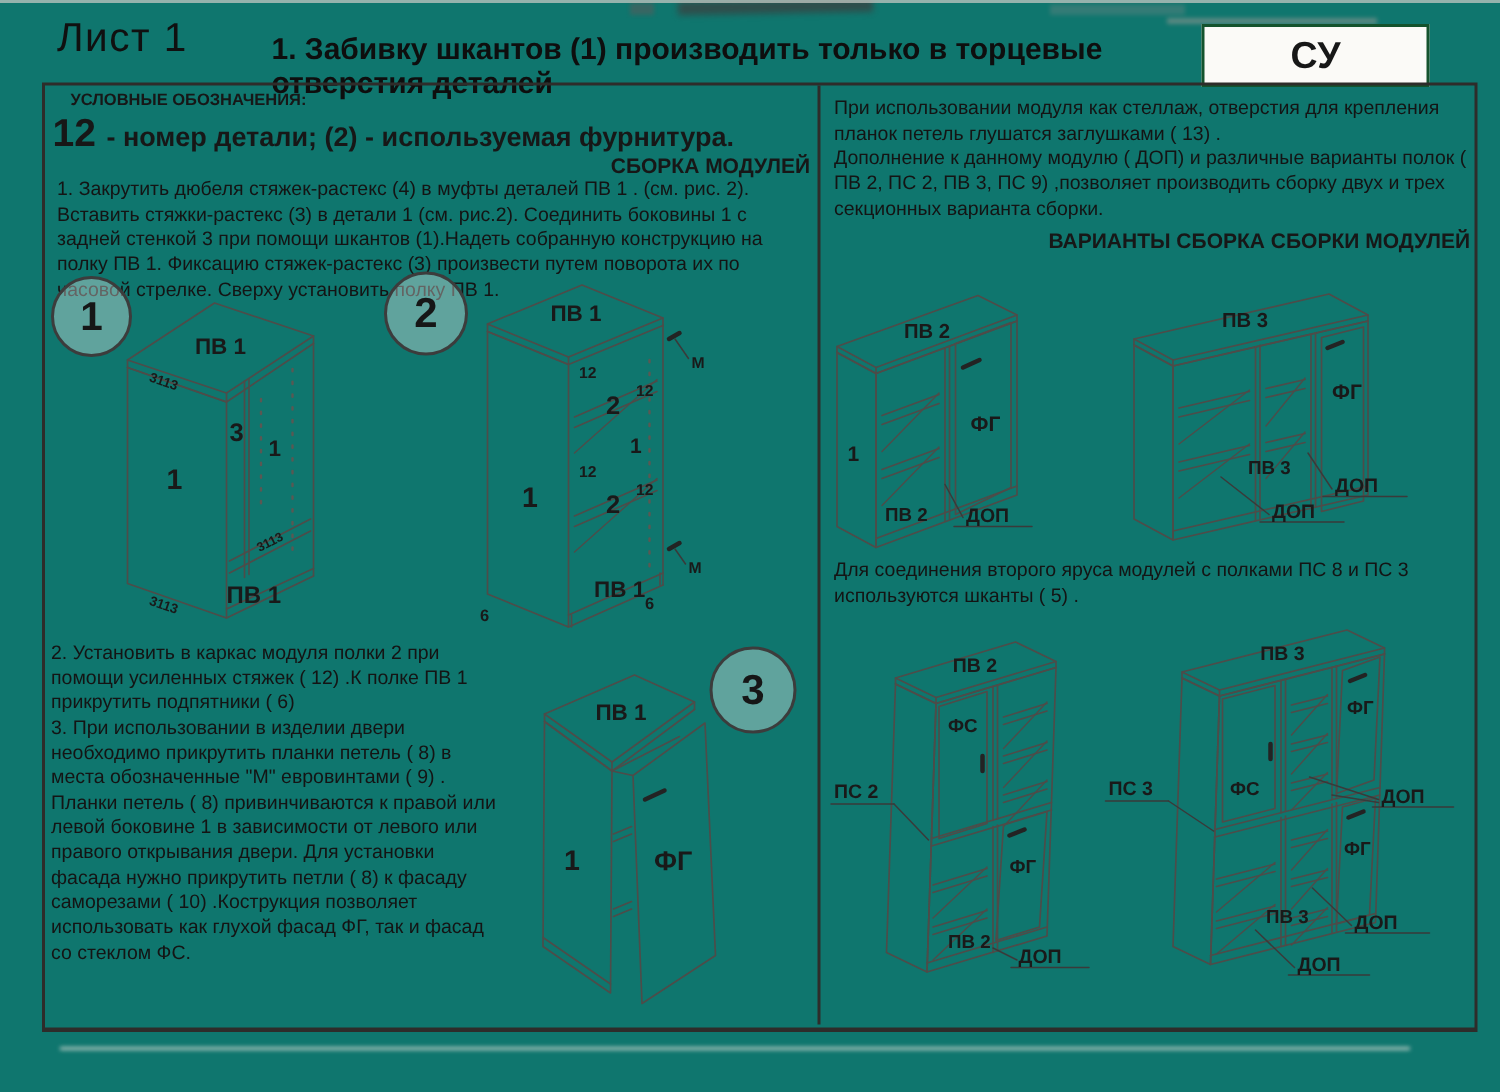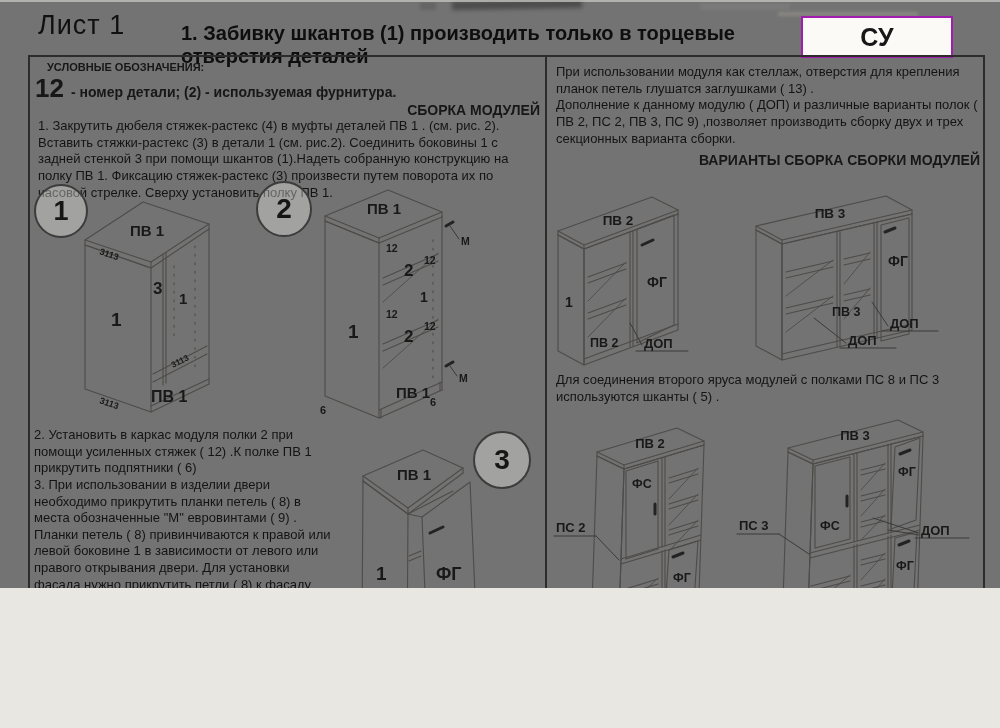--- a/index.html
+++ b/index.html
@@ -1,36 +1,36 @@
 <!DOCTYPE html>
 <html><head>
 <meta charset="utf-8">
 <style>
   html,body { margin:0; padding:0; background:#e9e7e2; }
   .page {
-    position:relative; width:1000px; height:588px;
-    background:#737373; overflow:hidden;
+    position:relative; width:1000px; height:728px;
+    background:#0f766e; overflow:hidden;
     font-family:"Liberation Sans", sans-serif;
     color:#171717;
   }
   .abs { position:absolute; }
 
   .sheet-label { font-size:27px; color:#101010; letter-spacing:1px; }
   .header-note { font-size:20px; font-weight:bold; color:#0e0e0e; }
   .stamp-box {
-    border:2px solid #a21caf; display:flex; align-items:center; justify-content:center;
+    border:2px solid #14532d; display:flex; align-items:center; justify-content:center;
     font-size:25px; font-weight:bold; background:#fbfaf7;
   }
   .main-frame { border:2px solid #2e2c2a; border-bottom-width:3px; background:transparent; }
   .col-divider { width:2px; background:#2e2c2a; }
 
   .legend-title { font-size:11px; font-weight:bold; }
   .legend-row { display:flex; align-items:baseline; gap:7px; }
   .legend-num { font-size:26px; font-weight:bold; line-height:1; }
-  .legend-text { font-size:14px; font-weight:bold; }
+  .legend-text { font-size:18px; font-weight:bold; }
   .section-title { font-size:14px; font-weight:bold; text-align:right; }
   .body-text { font-size:13px; line-height:1.28; color:#141414; }
   .body-text p { margin:0; }
 
   .fig-circle {
     border-radius:50%; border:2px solid #3c3c3c;
     display:flex; align-items:center; justify-content:center;
     font-weight:bold; color:#161616; background:rgba(250,249,246,0.35);
   }
 

